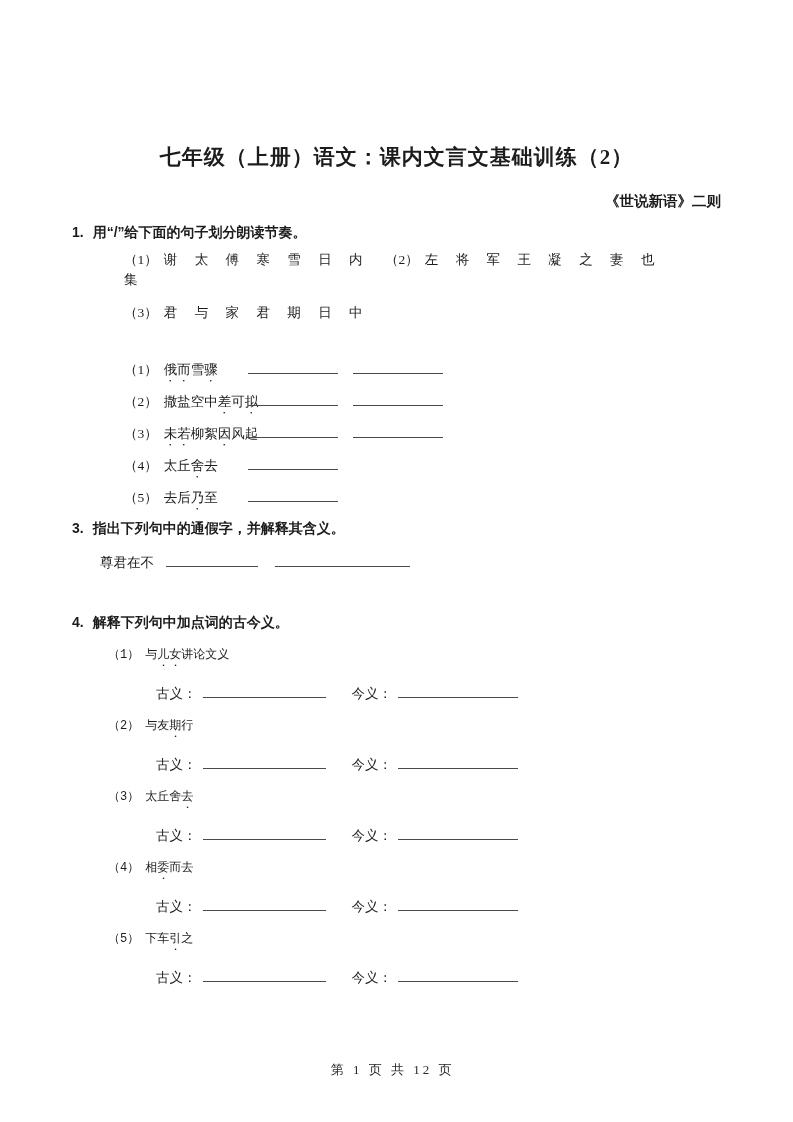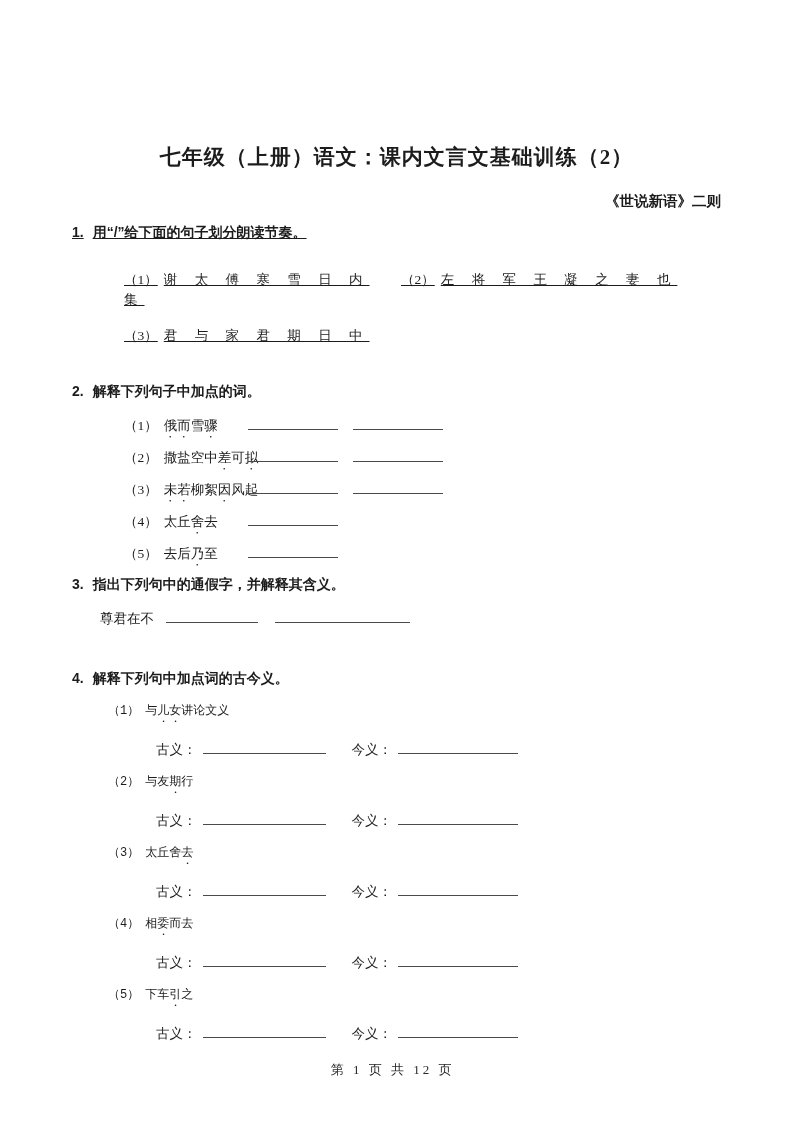--- a/index.html
+++ b/index.html
@@ -24,39 +24,38 @@
     letter-spacing: 1px;
   }
   .subtitle {
     margin: 20px 0 0 0;
     font-size: 14.5px;
     line-height: 18px;
     font-weight: bold;
     text-align: right;
   }
   .question { margin: 0; }
-  .q1 { margin-top: 12px; text-decoration: underline; }
+  .q1 { margin-top: 12px; }
   .q2 { margin-top: 35px; }
   .q3 { }
   .q4 { margin-top: 39px; }
   .q-header {
     font-weight: bold;
     font-size: 14px;
     line-height: 20px;
     font-family: "Liberation Sans", "DejaVu Sans", sans-serif;
   }
   .q-num { margin-right: 9px; }
   .q1-grid {
-    margin: 28px 0 0 52px;
+    margin: 8px 0 0 52px;
     display: grid;
     grid-template-columns: 261px 1fr;
     row-gap: 13px;
     font-size: 13.5px;
     line-height: 20px;
-    gap: 16px;
   }
   .lbl { margin-right: 6px; }
   .spaced { letter-spacing: 7px; }
   .q2-rows { margin: 13px 0 0 52px; }
   .q2-row {
     display: flex;
     align-items: baseline;
     height: 20px;
     margin-bottom: 12px;
     font-size: 13.5px;
@@ -130,23 +129,20 @@
       <span class="q-num">1.</span><span>用“/”给下面的句子划分朗读节奏。</span>
     </div>
     <div class="q1-grid">
       <div><span class="lbl">（1）</span><span class="spaced">谢 太 傅 寒 雪 日 内 集</span></div>
       <div><span class="lbl">（2）</span><span class="spaced">左 将 军 王 凝 之 妻 也</span></div>
       <div><span class="lbl">（3）</span><span class="spaced">君 与 家 君 期 日 中</span></div>
     </div>
   </section>
 
   <section class="question q2">
-    <div class="q-header">
-      <span class="q-num">2.</span><span>解释下列句子中加点的词。</span>
-    </div>
     <div class="q2-rows">
       <div class="q2-row">
         <span class="q2-sent"><span class="lbl">（1）</span><span><span class="dotted">俄而</span><span>雪</span><span class="dotted">骤</span></span></span>
         <span class="blank w90"></span>
         <span class="blank w90"></span>
       </div>
       <div class="q2-row">
         <span class="q2-sent"><span class="lbl">（2）</span><span><span>撒盐空中</span><span class="dotted">差</span><span>可</span><span class="dotted">拟</span></span></span>
         <span class="blank w90"></span>
         <span class="blank w90"></span>

